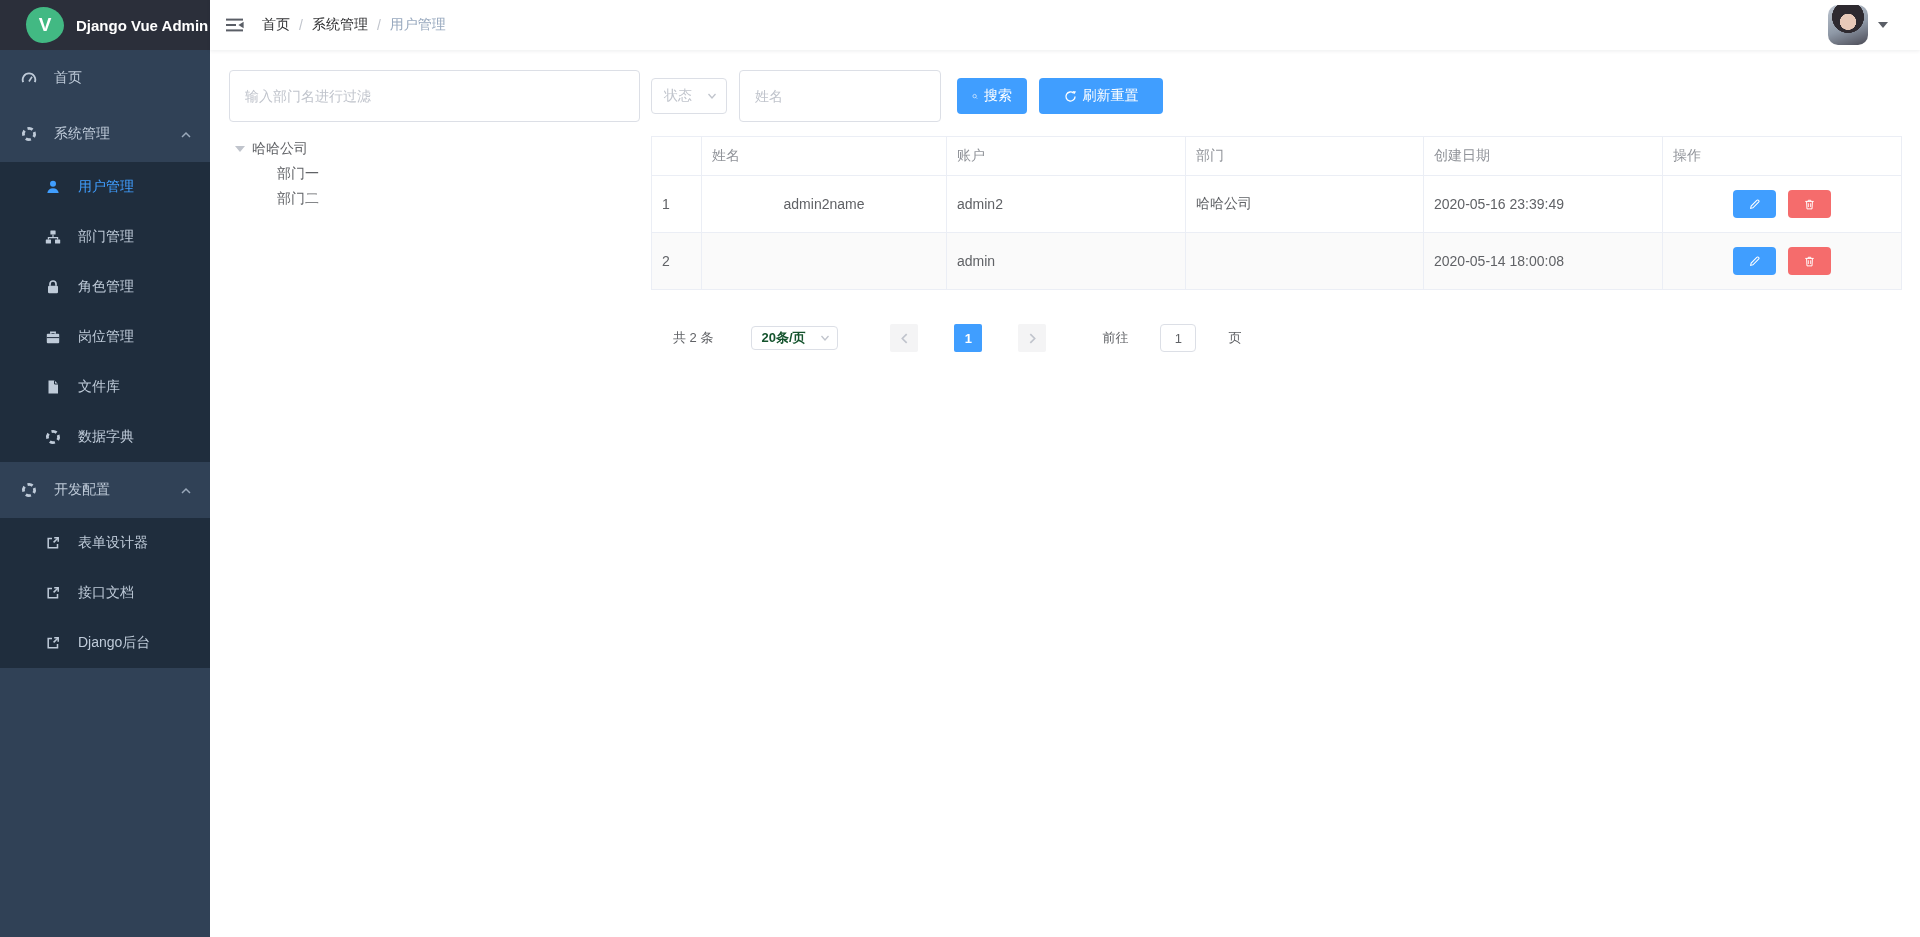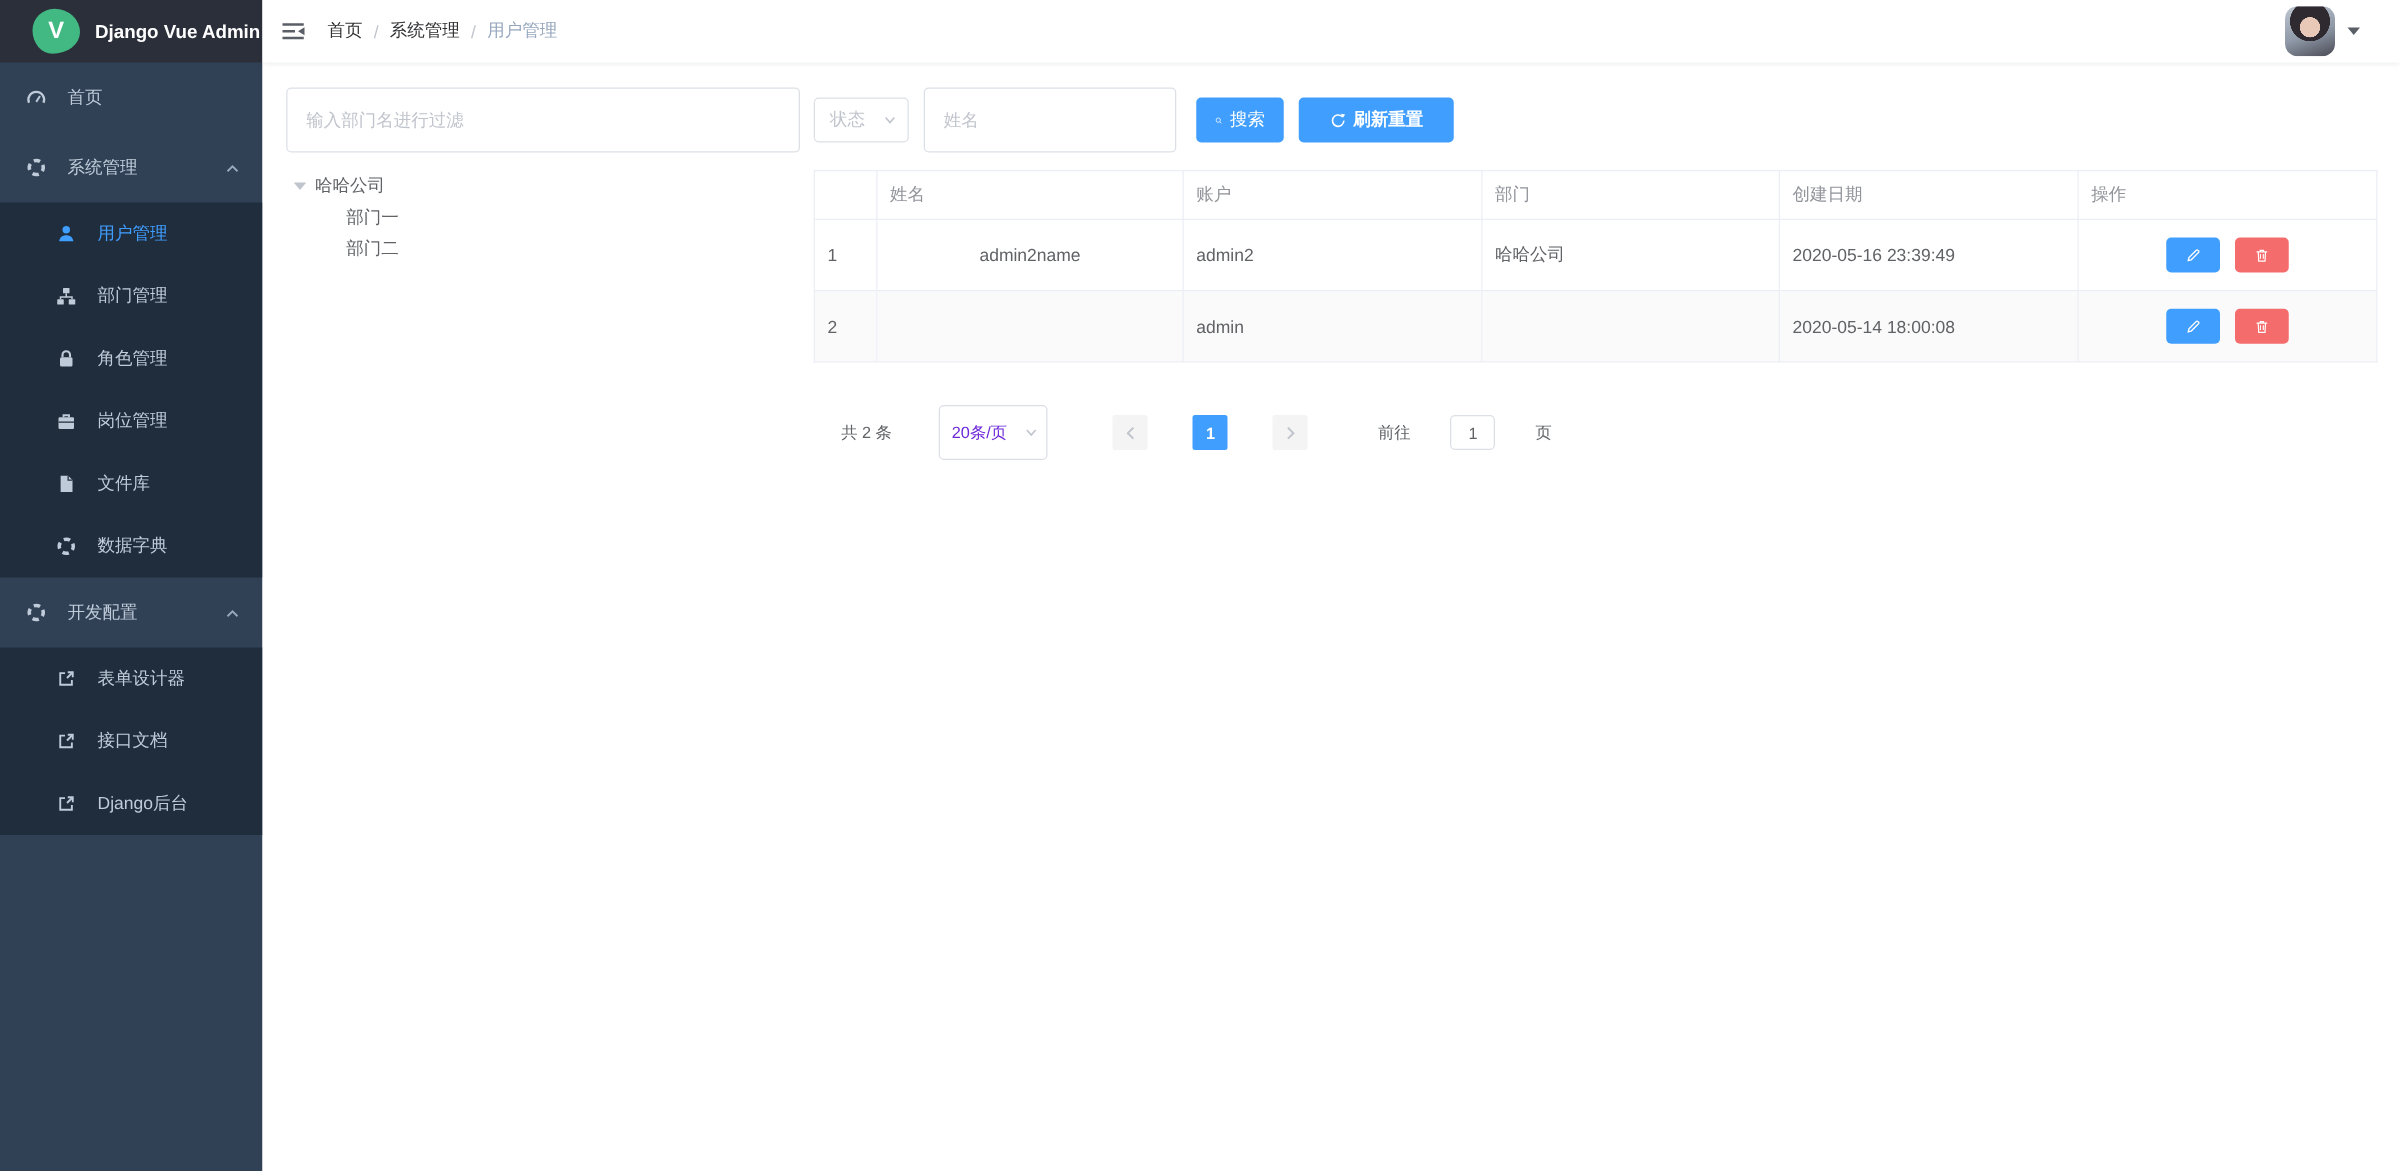--- a/index.html
+++ b/index.html
@@ -66,21 +66,21 @@
     display:flex; align-items:center; justify-content:space-between; padding:0 9px 0 12px;
     font-size:14px; color:#c0c4cc; cursor:pointer; flex-shrink:0;gap:14px; }
   .chev { width:10px; height:10px; color:#c0c4cc; display:inline-flex; }
   .chev svg { width:10px; height:10px; }
   .name-input { width:202px; flex-shrink:0; }
   .btn { height:36px; border:none; border-radius:4px; background:#409EFF; color:#fff; font-size:14px;
     display:inline-flex; align-items:center; justify-content:center; gap:6px; padding:0 15px; cursor:pointer;
     font-family:"Liberation Sans","DejaVu Sans",sans-serif; white-space:nowrap; }
   .btn svg { width:13px; height:13px; }
   .btn-search { width:70px; margin-left:4px; }
-  .btn-reset { width:124px;font-weight:bold; }
+  .btn-reset { width:124px; }
   .add-row { margin-top:14px; }
   .btn-add { height:32px; width:87px; }
 
   
   table.data-table { margin-top:14px; width:100%; border-collapse:collapse; font-size:14px;
     color:#606266; table-layout:fixed; }
   .data-table th, .data-table td { border:1px solid #ebeef5; padding:0 10px; overflow:hidden; white-space:nowrap; }
   .data-table { border:1px solid #dfe6ec; }
   .data-table th { height:39px; color:#909399; font-weight:500; text-align:left; background:#fff; }
   .data-table td { height:57px; }
@@ -94,22 +94,22 @@
   .actions { display:flex; justify-content:center; gap:12px; }
   .btn-mini { width:43px; height:28px; border:none; border-radius:4px; display:flex; align-items:center;
     justify-content:center; cursor:pointer; color:#fff; }
   .btn-mini svg { width:13px; height:13px; }
   .btn-edit { background:#409EFF; }
   .btn-del { background:#F56C6C; }
 
   
   .pagination { margin-top:34px; display:flex; align-items:center; padding-left:22px; font-size:13px; color:#606266;gap:24px; }
   .pg-total { margin-right:14px; font-weight:400; }
-  .pg-size { width:87px; height:44px; border:1px solid #dcdfe6; border-radius:4px; display:flex;
-    align-items:center; justify-content:space-between; padding:0 7px 0 9px; color:#6d28d9; cursor:pointer; background:#fff; }
+  .pg-size { width:87px; height:24px; border:1px solid #dcdfe6; border-radius:4px; display:flex;
+    align-items:center; justify-content:space-between; padding:0 7px 0 9px; color:#14532d; cursor:pointer; background:#fff;font-weight:bold; }
   .pg-btn { width:28px; height:28px; border-radius:2px; background:#f4f4f5; display:flex; align-items:center;
     justify-content:center; color:#c0c4cc; cursor:default; }
   .pg-btn svg { width:11px; height:11px; }
   .pg-prev { margin-left:28px; }
   .pg-page { width:28px; height:28px; border-radius:2px; background:#409EFF; color:#fff; display:flex;
     align-items:center; justify-content:center; margin:0 12px; font-weight:bold; cursor:pointer; }
   .pg-goto { margin-left:32px; }
   .pg-input { width:36px; height:28px; border:1px solid #dcdfe6; border-radius:4px; text-align:center;
     font-size:13px; color:#606266; margin:0 8px; outline:none;
     font-family:"Liberation Sans","DejaVu Sans",sans-serif; }

